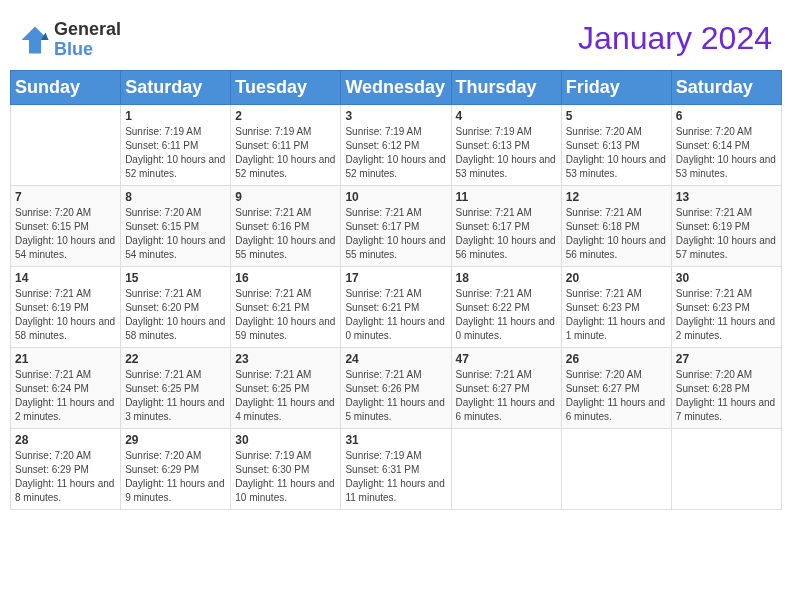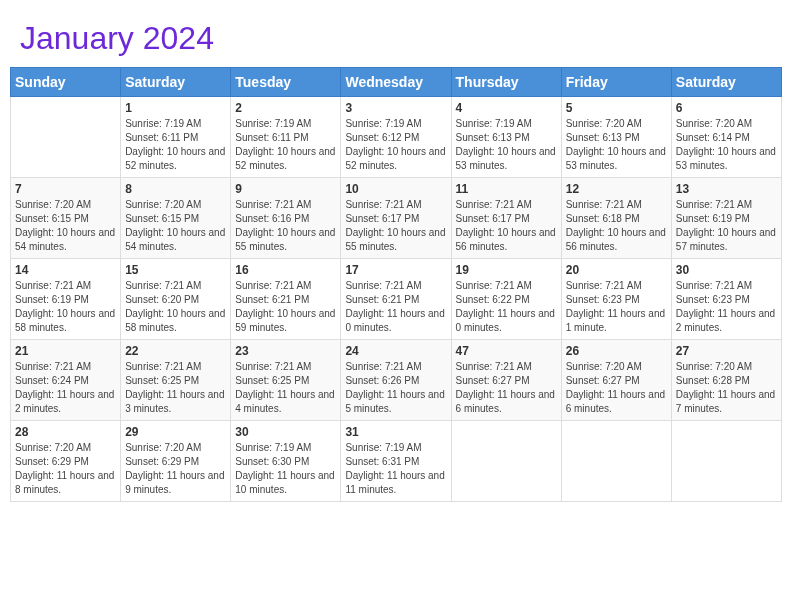--- a/index.html
+++ b/index.html
@@ -55,21 +55,21 @@
     .calendar {
       width: 100%;
       border-collapse: collapse;
       margin: 5px 0;
     }
     .calendar th {
       background-color: #4a90d9;
       color: white;
       padding: 6px 4px;
       text-align: left;
-      font-size: 14px;
+      font-size: 18px;
       font-weight: bold;
       border: 1px solid #3a7bc8;
     }
     .calendar td {
       border: 1px solid #ddd;
       vertical-align: top;
       padding: 4px;
       width: calc(100% / 7);
       min-height: 85px;
       font-size: 10.5px;
@@ -92,20 +92,30 @@
       line-height: 1.4;
     }
     .empty-cell {
       background: #fff !important;
     }
   </style>
 </head>
 <body>
 
 <div class="header">
+  <div class="logo">
+    <svg class="logo-icon" viewBox="0 0 40 40">
+      <polygon points="20,2 38,20 28,20 28,38 12,38 12,20 2,20" fill="#4a90d9"></polygon>
+      <polygon points="28,20 38,20 34,10" fill="#2a6099"></polygon>
+    </svg>
+    <div class="logo-text">
+      <span class="logo-general">General</span>
+      <span class="logo-blue">Blue</span>
+    </div>
+  </div>
   <div class="title-section">
     <div class="month-year">January 2024</div>
   </div>
 </div>
 
 <table class="calendar">
   <thead>
     <tr>
     <th>Sunday</th>
         <th>Saturday</th>
@@ -219,21 +229,21 @@
 Sunset: 6:21 PM
 Daylight: 10 hours and 59 minutes.</div>
         </td>
         <td>
           <span class="day-number">17</span>
           <div class="day-info" style="white-space: pre-line;">Sunrise: 7:21 AM
 Sunset: 6:21 PM
 Daylight: 11 hours and 0 minutes.</div>
         </td>
         <td>
-          <span class="day-number">19</span>
+          <span class="day-number">18</span>
           <div class="day-info" style="white-space: pre-line;">Sunrise: 7:21 AM
 Sunset: 6:22 PM
 Daylight: 11 hours and 0 minutes.</div>
         </td>
         <td>
           <span class="day-number">20</span>
           <div class="day-info" style="white-space: pre-line;">Sunrise: 7:21 AM
 Sunset: 6:23 PM
 Daylight: 11 hours and 1 minute.</div>
         </td>

